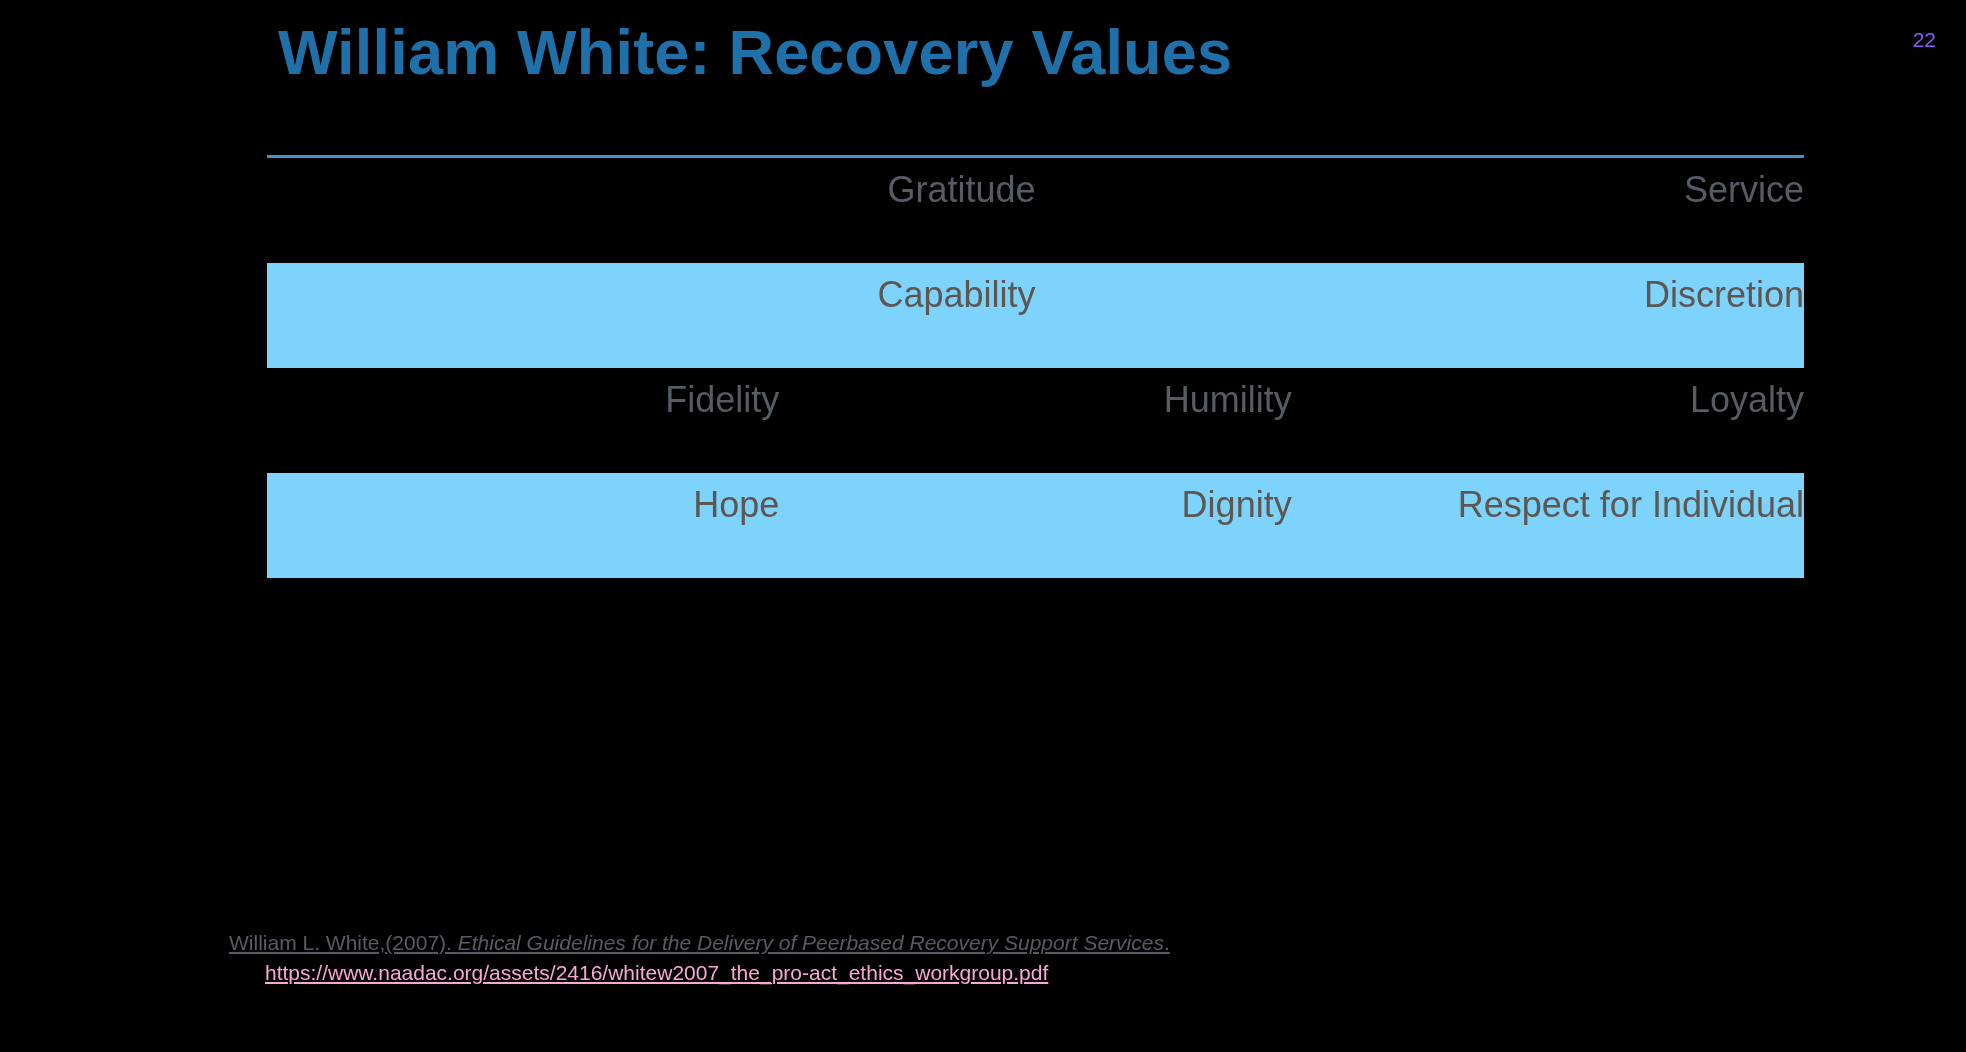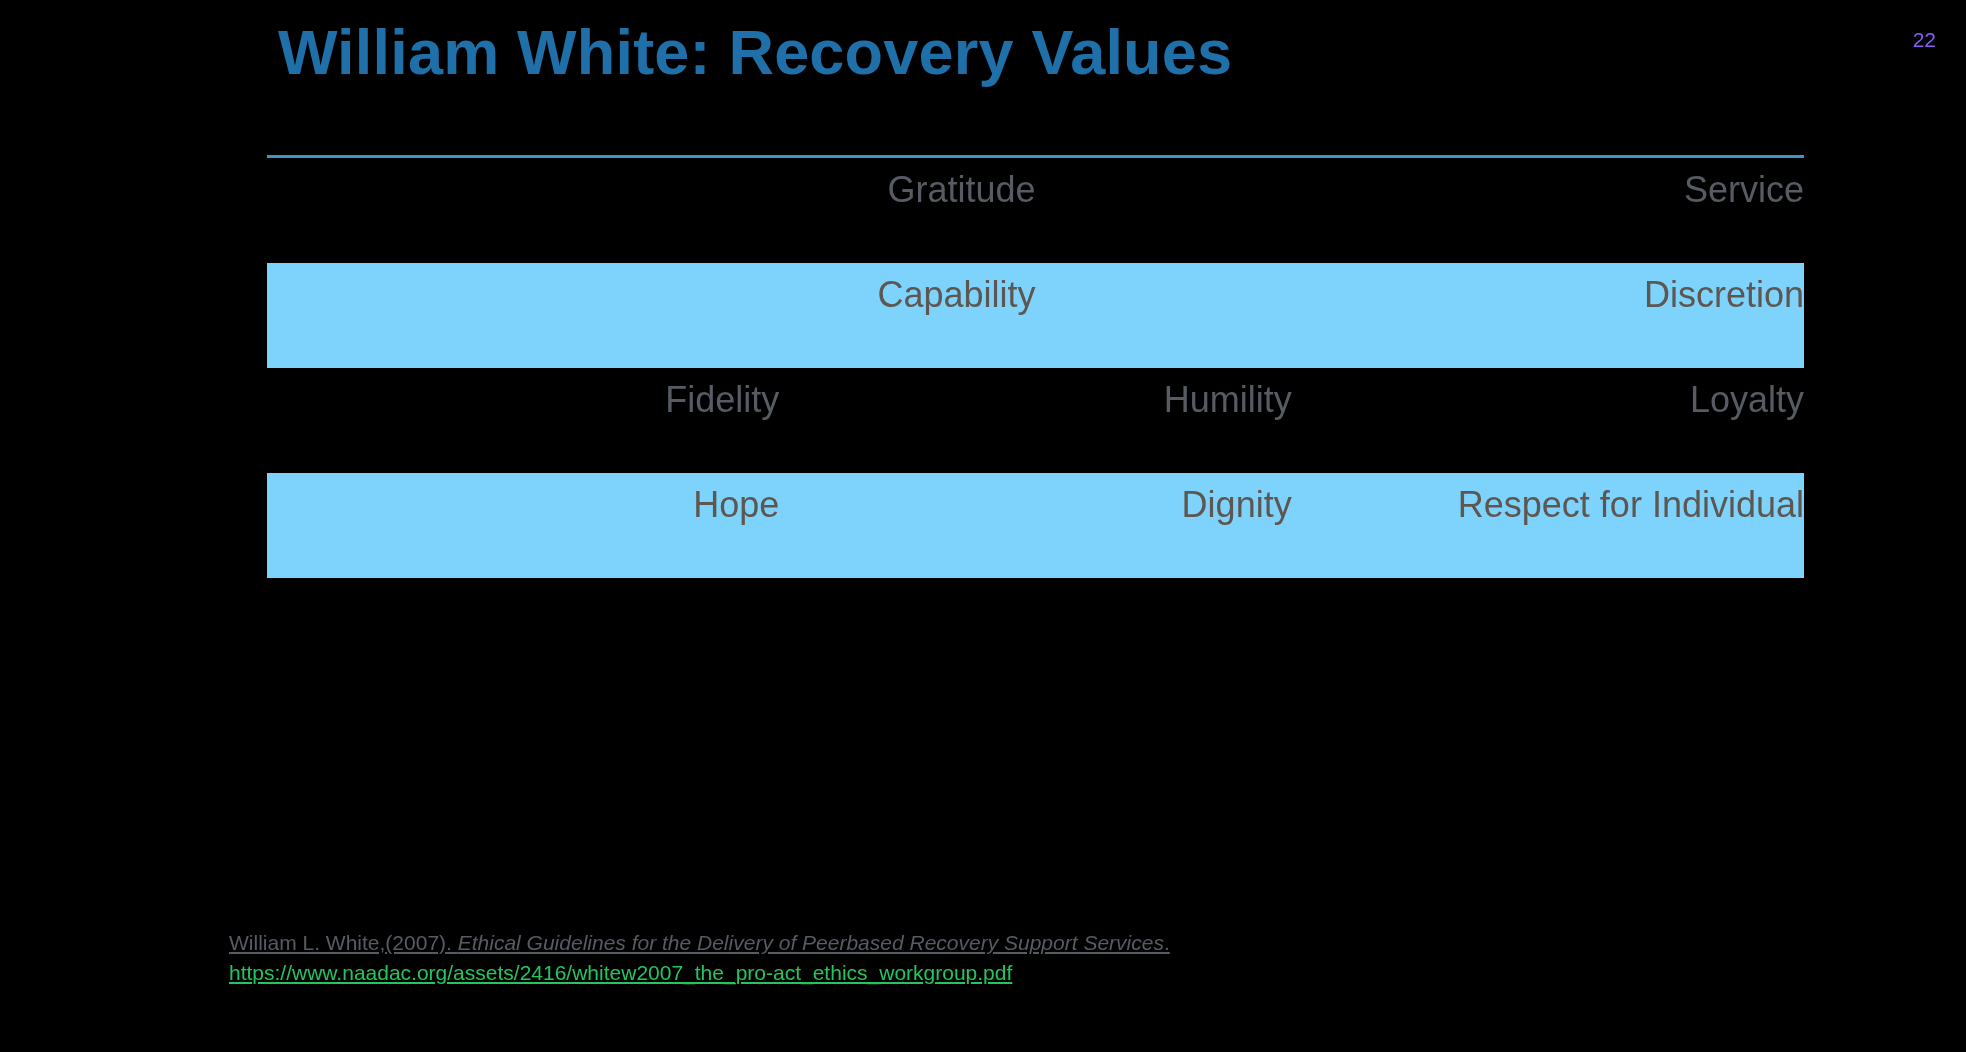--- a/index.html
+++ b/index.html
@@ -100,24 +100,25 @@
 
   .citation-line {
     white-space: nowrap;
   }
 
   .citation-italic {
     font-style: italic;
   }
 
   .citation-url {
-    color: #22c55e;
+    color: #f9a8d4;
     text-decoration: underline;
     white-space: nowrap;
     display: inline-block;
+    margin-left: 36px;
   }
 </style>
 </head>
 <body>
 
 <div class="slide">
 
   <div class="slide-title">William White: Recovery Values</div>
 
   <div class="page-number">22</div>

